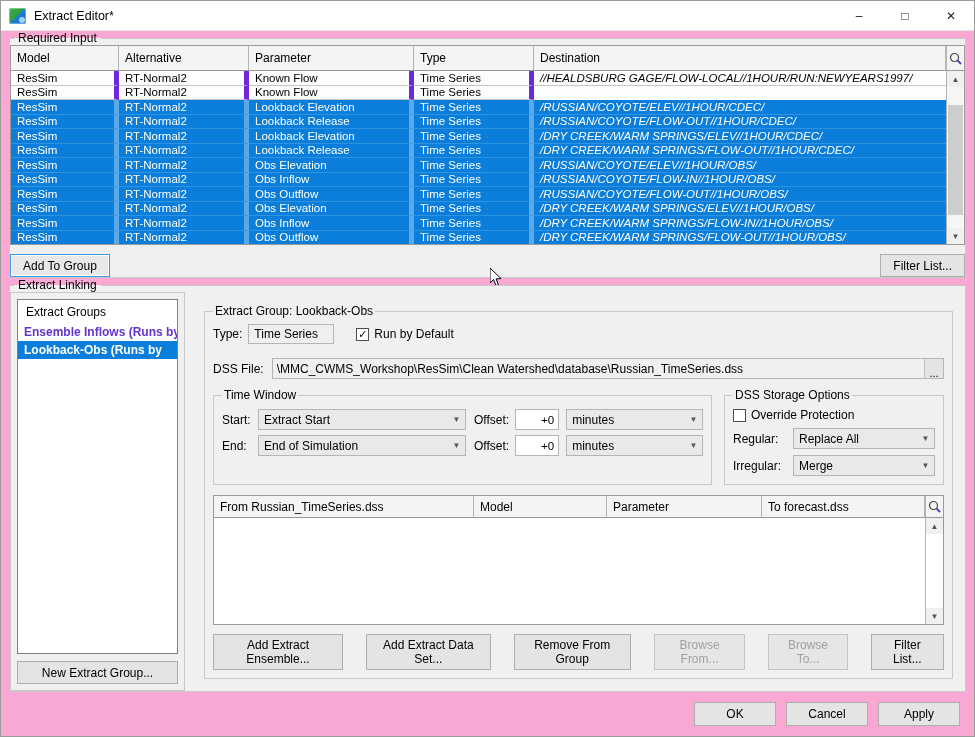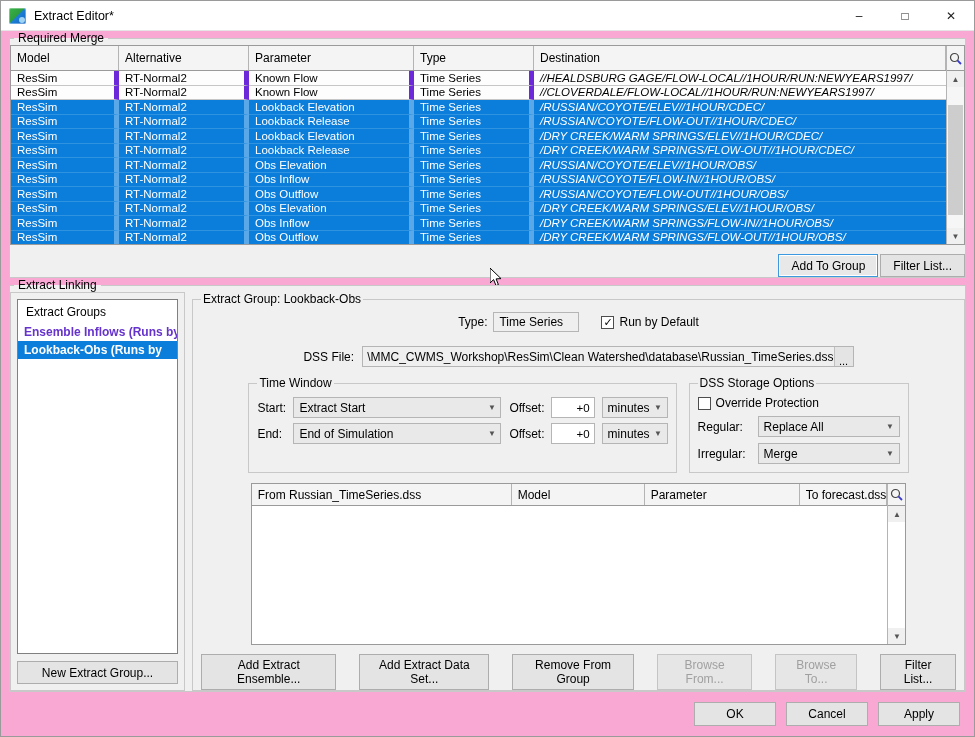--- a/index.html
+++ b/index.html
@@ -95,21 +95,21 @@
     height:16px;min-height:16px;background:#f0f0f0;
     display:flex;align-items:center;justify-content:center;
     font-size:8px;color:#555;
   }
   .sb-track{flex:1;background:#f6f6f6;position:relative;}
   .sb-thumb{
     position:absolute;left:1px;right:1px;
     background:#cdcdcd;
   }
   .btn-row{
-    display:flex;justify-content:flex-end;gap:2px;
+    display:flex;justify-content:space-between;gap:2px;
     margin-top:9px;position:relative;
   }
   button.btn{
     font-family:"Liberation Sans", sans-serif;
     font-size:12px;color:#000;
     background:#e4e4e4;
     border:1px solid #adadad;
     padding:3px 12px;min-height:23px;
     box-sizing:border-box;
   }
@@ -136,22 +136,22 @@
   }
   .gl-head{padding:5px 1px 4px 8px;font-size:12px;color:#000;}
   .gl-item{
     padding:2px 6px;font-size:12px;font-weight:bold;white-space:nowrap;overflow:hidden;
   }
   .gl-item.link{color:#6633cc;}
   .gl-item.sel{background:#0b7ddb;color:#fff;}
   .new-group-btn{margin-top:7px;}
   .detail-pane{flex:1;display:flex;flex-direction:column;}
   fieldset.detail{
-    border:1px solid #c8c8c8;margin:0;padding:4px 8px 0 8px;
-    flex:1;display:flex;flex-direction:column;background:#f0f0f0;align-items:center;
+    border:1px solid #c8c8c8;margin:12px;padding:4px 8px 8px 8px;
+    flex:1;display:flex;flex-direction:column;background:#f0f0f0;
   }
   .row{display:flex;align-items:center;}
   .lbl{font-size:12px;color:#000;}
   .ro-field{
     background:#efefef;border:1px solid #b5b5b5;
     padding:2px 5px;font-size:12px;box-sizing:border-box;min-height:20px;
     display:flex;align-items:center;
   }
   .chk{
     width:13px;height:13px;border:1px solid #4d4d4d;background:#fff;
@@ -234,21 +234,21 @@
     <div class="winbtns">
       <div class="winbtn">–</div>
       <div class="winbtn">□</div>
       <div class="winbtn close">✕</div>
     </div>
   </div>
 
   <div class="content">
 
     <fieldset class="group required-input">
-      <legend>Required Merge</legend>
+      <legend>Required Input</legend>
 
       <div class="table-wrap">
         <div class="tbl">
           <div class="thead">
             <div class="th c-model">Model</div>
             <div class="th c-alt">Alternative</div>
             <div class="th c-param">Parameter</div>
             <div class="th c-type">Type</div>
             <div class="th c-dest">Destination</div>
           </div>
@@ -258,21 +258,20 @@
                 <div class="td c-alt">RT-Normal2</div>
                 <div class="td c-param">Known Flow</div>
                 <div class="td c-type">Time Series</div>
                 <div class="td c-dest dest">//HEALDSBURG GAGE/FLOW-LOCAL//1HOUR/RUN:NEWYEARS1997/</div>
               </div>
               <div class="trow alt">
                 <div class="td c-model">ResSim</div>
                 <div class="td c-alt">RT-Normal2</div>
                 <div class="td c-param">Known Flow</div>
                 <div class="td c-type">Time Series</div>
-                <div class="td c-dest dest">//CLOVERDALE/FLOW-LOCAL//1HOUR/RUN:NEWYEARS1997/</div>
               </div>
               <div class="trow sel">
                 <div class="td c-model">ResSim</div>
                 <div class="td c-alt">RT-Normal2</div>
                 <div class="td c-param">Lookback Elevation</div>
                 <div class="td c-type">Time Series</div>
                 <div class="td c-dest dest">/RUSSIAN/COYOTE/ELEV//1HOUR/CDEC/</div>
               </div>
               <div class="trow sel">
                 <div class="td c-model">ResSim</div>

